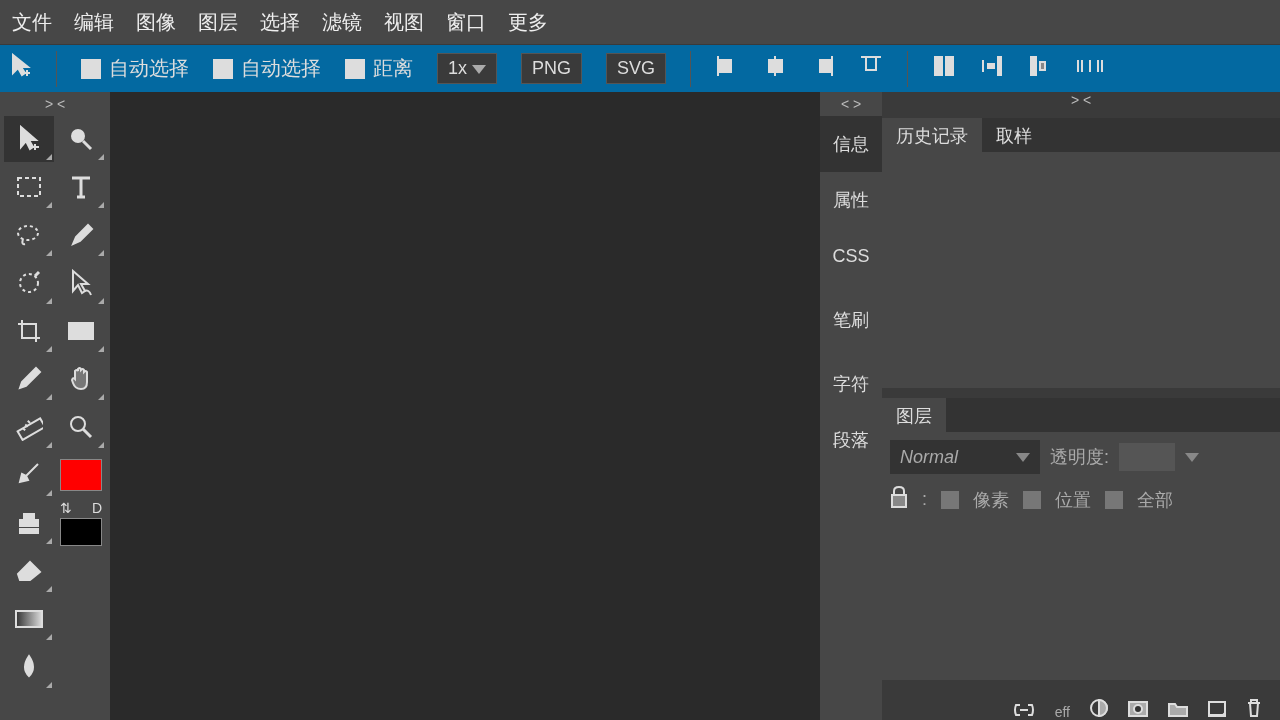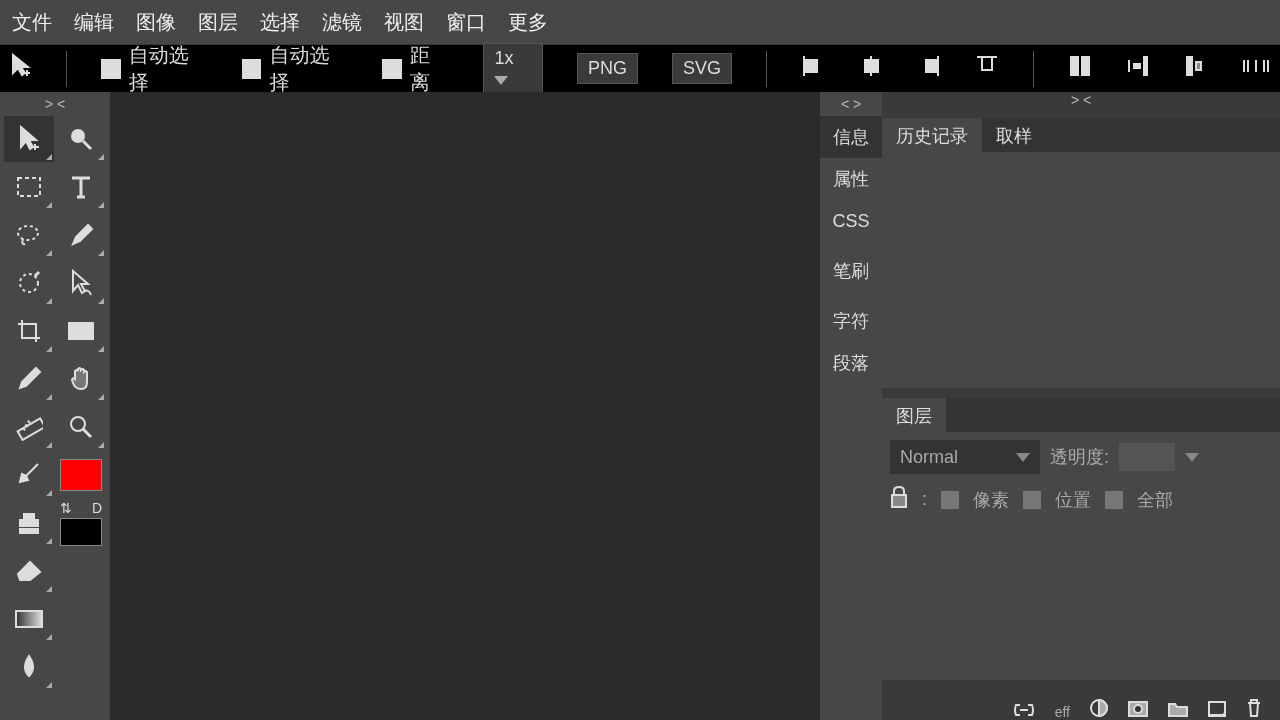--- a/index.html
+++ b/index.html
@@ -3,21 +3,21 @@
 <meta charset="utf-8">
 <style>
 * { margin:0; padding:0; box-sizing:border-box; font-family:"Segoe UI",Arial,sans-serif; }
 body { background:#2a2a2a; color:#ddd; width:1280px; height:720px; overflow:hidden; font-size:14px; }
 
 
 .menubar { height:44px; background:#474747; display:flex; align-items:center; padding:0 12px; gap:22px; font-size:20px; color:#eee; }
 .menubar span { cursor:pointer; }
 
 
-.optbar { height:48px; background:#000000; border-top:1px solid #3a3a3a; display:flex; align-items:center; padding:0 10px; gap:34px; font-size:20px; color:#ddd; }
+.optbar { height:48px; background:#0369a1; border-top:1px solid #3a3a3a; display:flex; align-items:center; padding:0 10px; gap:24px; font-size:20px; color:#ddd; }
 .optbar .sep { width:1px; height:36px; background:#555; }
 .chk { display:flex; align-items:center; gap:8px; }
 .chk .box { width:20px; height:20px; background:#ddd; }
 .btnsm { padding:4px 10px; background:#3a3a3a; border:1px solid #555; border-radius:0; font-size:18px; }
 
 
 .main { display:flex; height:628px; }
 
 
 .tools { width:110px; background:#474747; position:relative; }
@@ -29,33 +29,33 @@
 .fgcol { width:42px; height:32px; background:#f00; border:1px solid #888; }
 .bgcol { width:42px; height:32px; background:#000; border:1px solid #888; margin-top:2px; }
 .swaplbl { display:flex; justify-content:space-between; font-size:14px; color:#ddd; width:42px; }
 
 
 .canvas { flex:1; background:#2a2a2a; }
 
 
 .tabs { width:62px; background:#474747; display:flex; flex-direction:column; padding-top:24px; position:relative; }
 .tabs .th { position:absolute; top:4px; left:0; width:100%; text-align:center; font-size:14px; color:#bbb; }
-.tabs div.t { height:42px; display:flex; align-items:center; justify-content:center; font-size:18px; color:#ddd; cursor:pointer; }
+.tabs div.t { height:56px; display:flex; align-items:center; justify-content:center; font-size:18px; color:#ddd; cursor:pointer; }
 .tabs div.t.sel { background:#333; }
 
 
 .rpan { width:398px; background:#3a3a3a; display:flex; flex-direction:column; }
 .rpan .th { height:26px; text-align:center; font-size:14px; color:#bbb; }
 .ptabs { display:flex; background:#333; height:34px; }
 .ptabs div { padding:6px 14px; font-size:18px; color:#ddd; cursor:pointer; }
 .ptabs div.sel { background:#474747;text-align:center; }
 .pbody { background:#474747; }
 
 .laybar { display:flex; align-items:center; gap:10px; padding:8px; font-size:18px; color:#aaa; }
-.sel-blend { width:150px; height:34px; background:#333; display:flex; align-items:center; padding:0 10px; justify-content:space-between; }
+.sel-blend { width:150px; height:34px; background:#333; display:flex; align-items:center; padding:0 10px; justify-content:space-between;font-style:italic; }
 .opfield { width:56px; height:28px; background:#555; }
 .tri-d { width:0; height:0; border-left:7px solid transparent; border-right:7px solid transparent; border-top:9px solid #888; }
 
 .lockbar { display:flex; align-items:center; gap:14px; padding:4px 8px 10px 8px; font-size:18px; color:#aaa; }
 .lockbar .cb { width:18px; height:18px; background:#777; }
 
 .footer { height:40px; display:flex; align-items:flex-end; justify-content:flex-end; gap:20px; padding:0 18px; background:#3a3a3a; color:#aaa; }
 
 svg { stroke:#ddd; fill:none; stroke-width:2; }
 </style>

